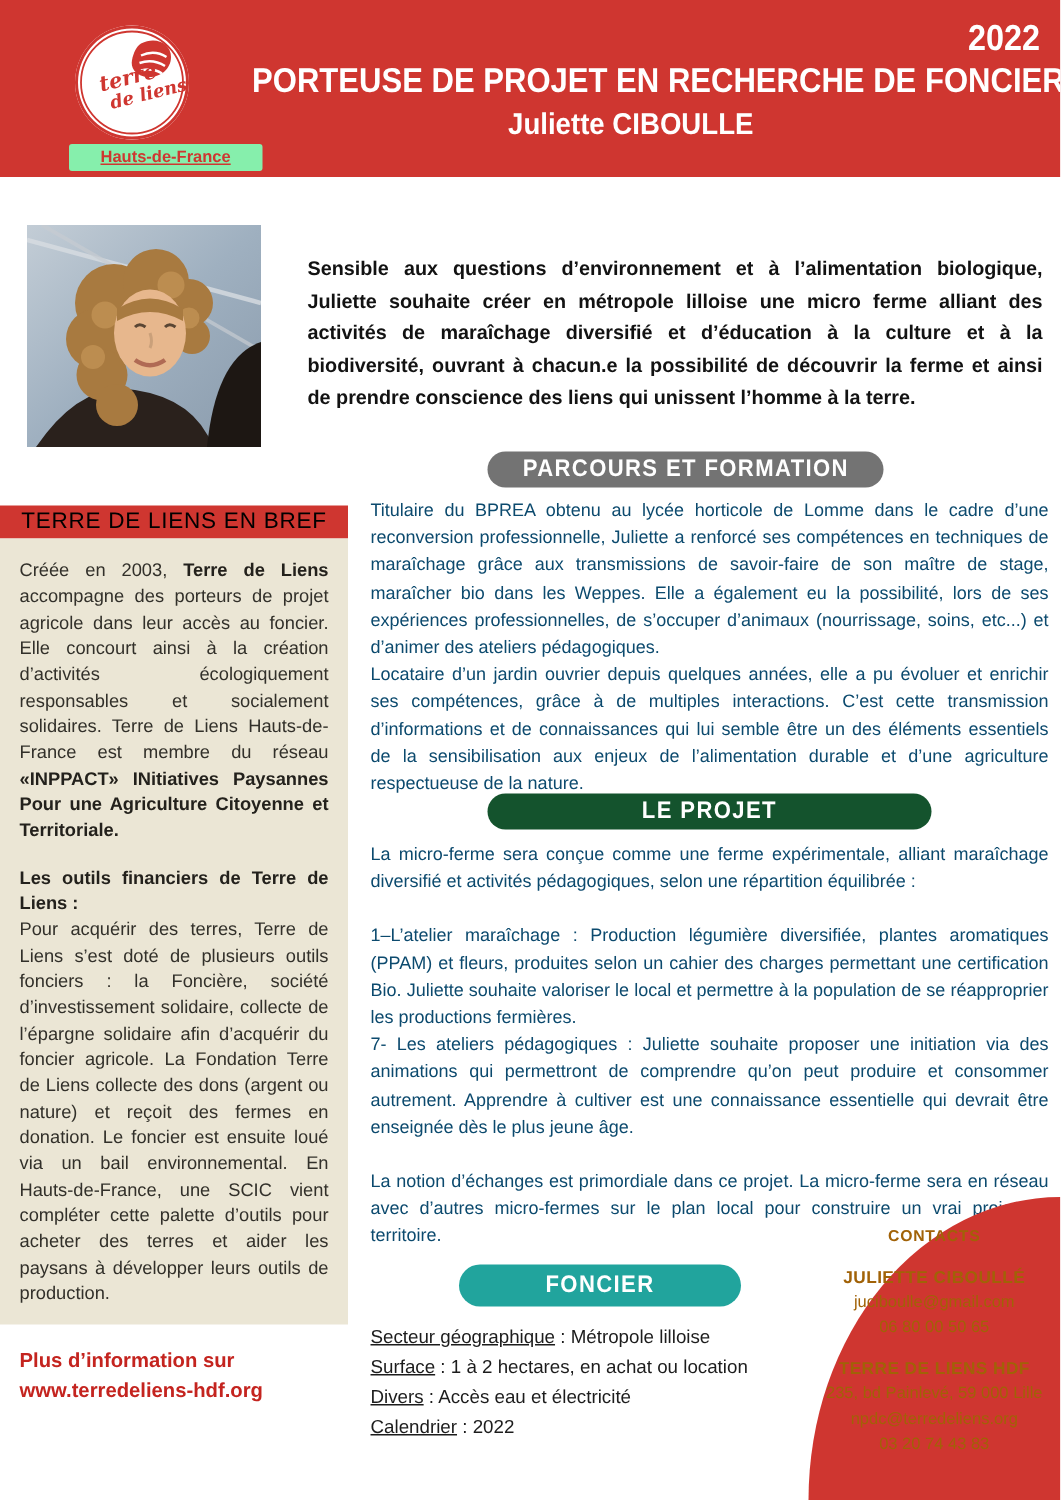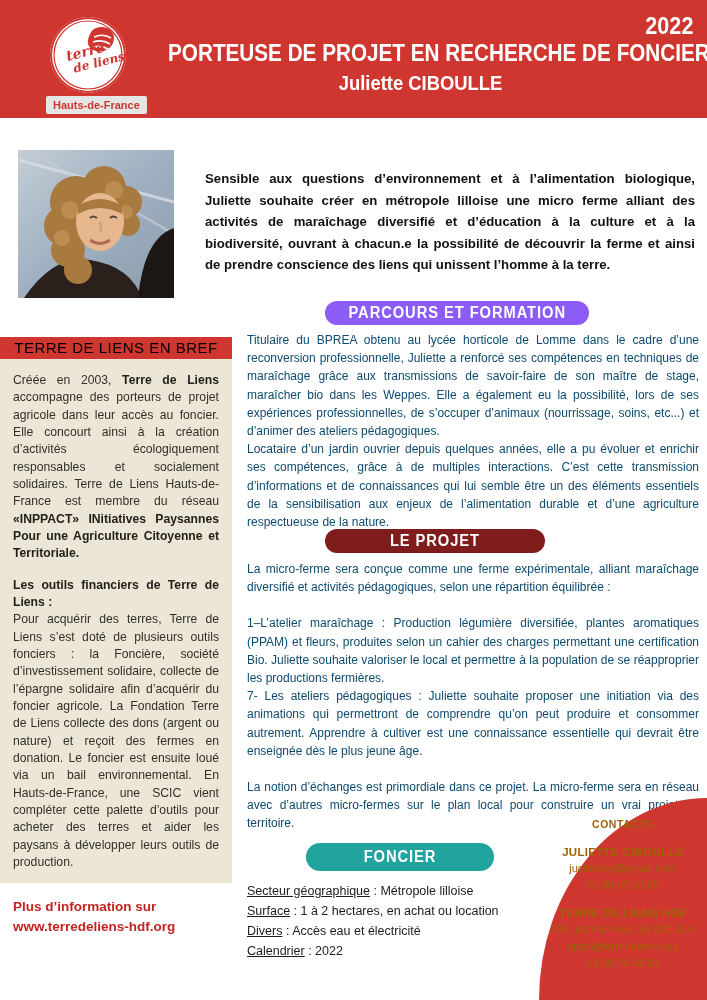--- a/index.html
+++ b/index.html
@@ -6,22 +6,22 @@
   .page{
     position:relative;width:707px;height:1000px;overflow:hidden;
     background:#ffffff;font-family:"Liberation Sans",sans-serif;
     -webkit-font-smoothing:antialiased;
   }
   
   .band{position:absolute;left:0;top:0;width:707px;height:118px;background:#cf3630;}
   .logo{position:absolute;left:50px;top:17px;width:76px;height:76px;border-radius:50%;
         background:#ffffff;box-shadow:0 0 0 2px #cf3630 inset;}
   .logo svg{position:absolute;left:0;top:0;}
-  .logo-region{position:absolute;left:46px;top:96px;background:#e5e5e5;color:#cf3630;
-        font-size:11px;font-weight:bold;padding:3px 7px;border-radius:2px;letter-spacing:0;}
+  .logo-region{position:absolute;left:46px;top:96px;background:#86efac;color:#cf3630;
+        font-size:11px;font-weight:bold;padding:3px 21px;border-radius:2px;letter-spacing:0;text-decoration:underline;}
   .year{position:absolute;right:14px;top:12px;color:#fff;font-size:24px;font-weight:bold;
         transform:scaleX(.9);transform-origin:right;}
   .h-title{position:absolute;left:140px;right:6px;top:40px;text-align:center;color:#fff;
         font-size:23px;font-weight:bold;white-space:nowrap;transform:scaleX(.9);transform-origin:center;}
   .h-sub{position:absolute;left:140px;right:6px;top:72px;text-align:center;color:#fff;
         font-size:20px;font-weight:bold;transform:scaleX(.92);transform-origin:center;}
   
   .photo{position:absolute;left:18px;top:150px;width:156px;height:148px;overflow:hidden;}
   
   .side-bar-title{position:absolute;left:0;top:337px;width:232px;height:22px;background:#cf3630;
@@ -31,22 +31,22 @@
         box-sizing:border-box;padding:13px 13px 0 13px;color:#32302a;}
   .side-panel p{margin:0 0 14px 0;font-size:12.2px;line-height:1.42;text-align:justify;}
   .side-panel .b{font-weight:bold;color:#23211c;}
   .side-more{margin-top:26px;text-align:left;color:#c4241f;font-weight:bold;font-size:13.5px;line-height:1.45;}
   
   .intro{position:absolute;left:205px;top:168px;width:490px;font-size:13.2px;line-height:21.5px;
         font-weight:bold;color:#121212;text-align:justify;}
   .badge{position:absolute;height:24px;border-radius:14px;color:#fff;font-weight:bold;
         font-size:16px;line-height:24px;text-align:center;letter-spacing:1px;}
   .badge>span{display:inline-block;transform:scaleX(.92);transform-origin:center;}
-  .badge--orange{left:325px;top:301px;width:264px;background:#8b5cf6;text-decoration:underline;}
-  .badge--green{left:325px;top:529px;width:220px;background:#7f1d1d;}
+  .badge--orange{left:325px;top:301px;width:264px;background:#737373;text-decoration:underline;}
+  .badge--green{left:325px;top:529px;width:296px;background:#14532d;}
   .badge--teal{left:306px;top:843px;width:188px;height:28px;line-height:28px;border-radius:16px;background:#21a49d;}
   .coltext{position:absolute;left:247px;width:452px;font-size:12px;line-height:18.2px;
         color:#0c4a6e;text-align:justify;}
   .coltext p{margin:0;}
   .coltext p+p.gap{margin-top:18px;}
   .parcours{top:331px;}
   .projet{top:560px;}
   
   .foncier{position:absolute;left:247px;top:881px;font-size:12.5px;line-height:20px;color:#1c1c1c;}
   .f-lbl{text-decoration:underline;}

